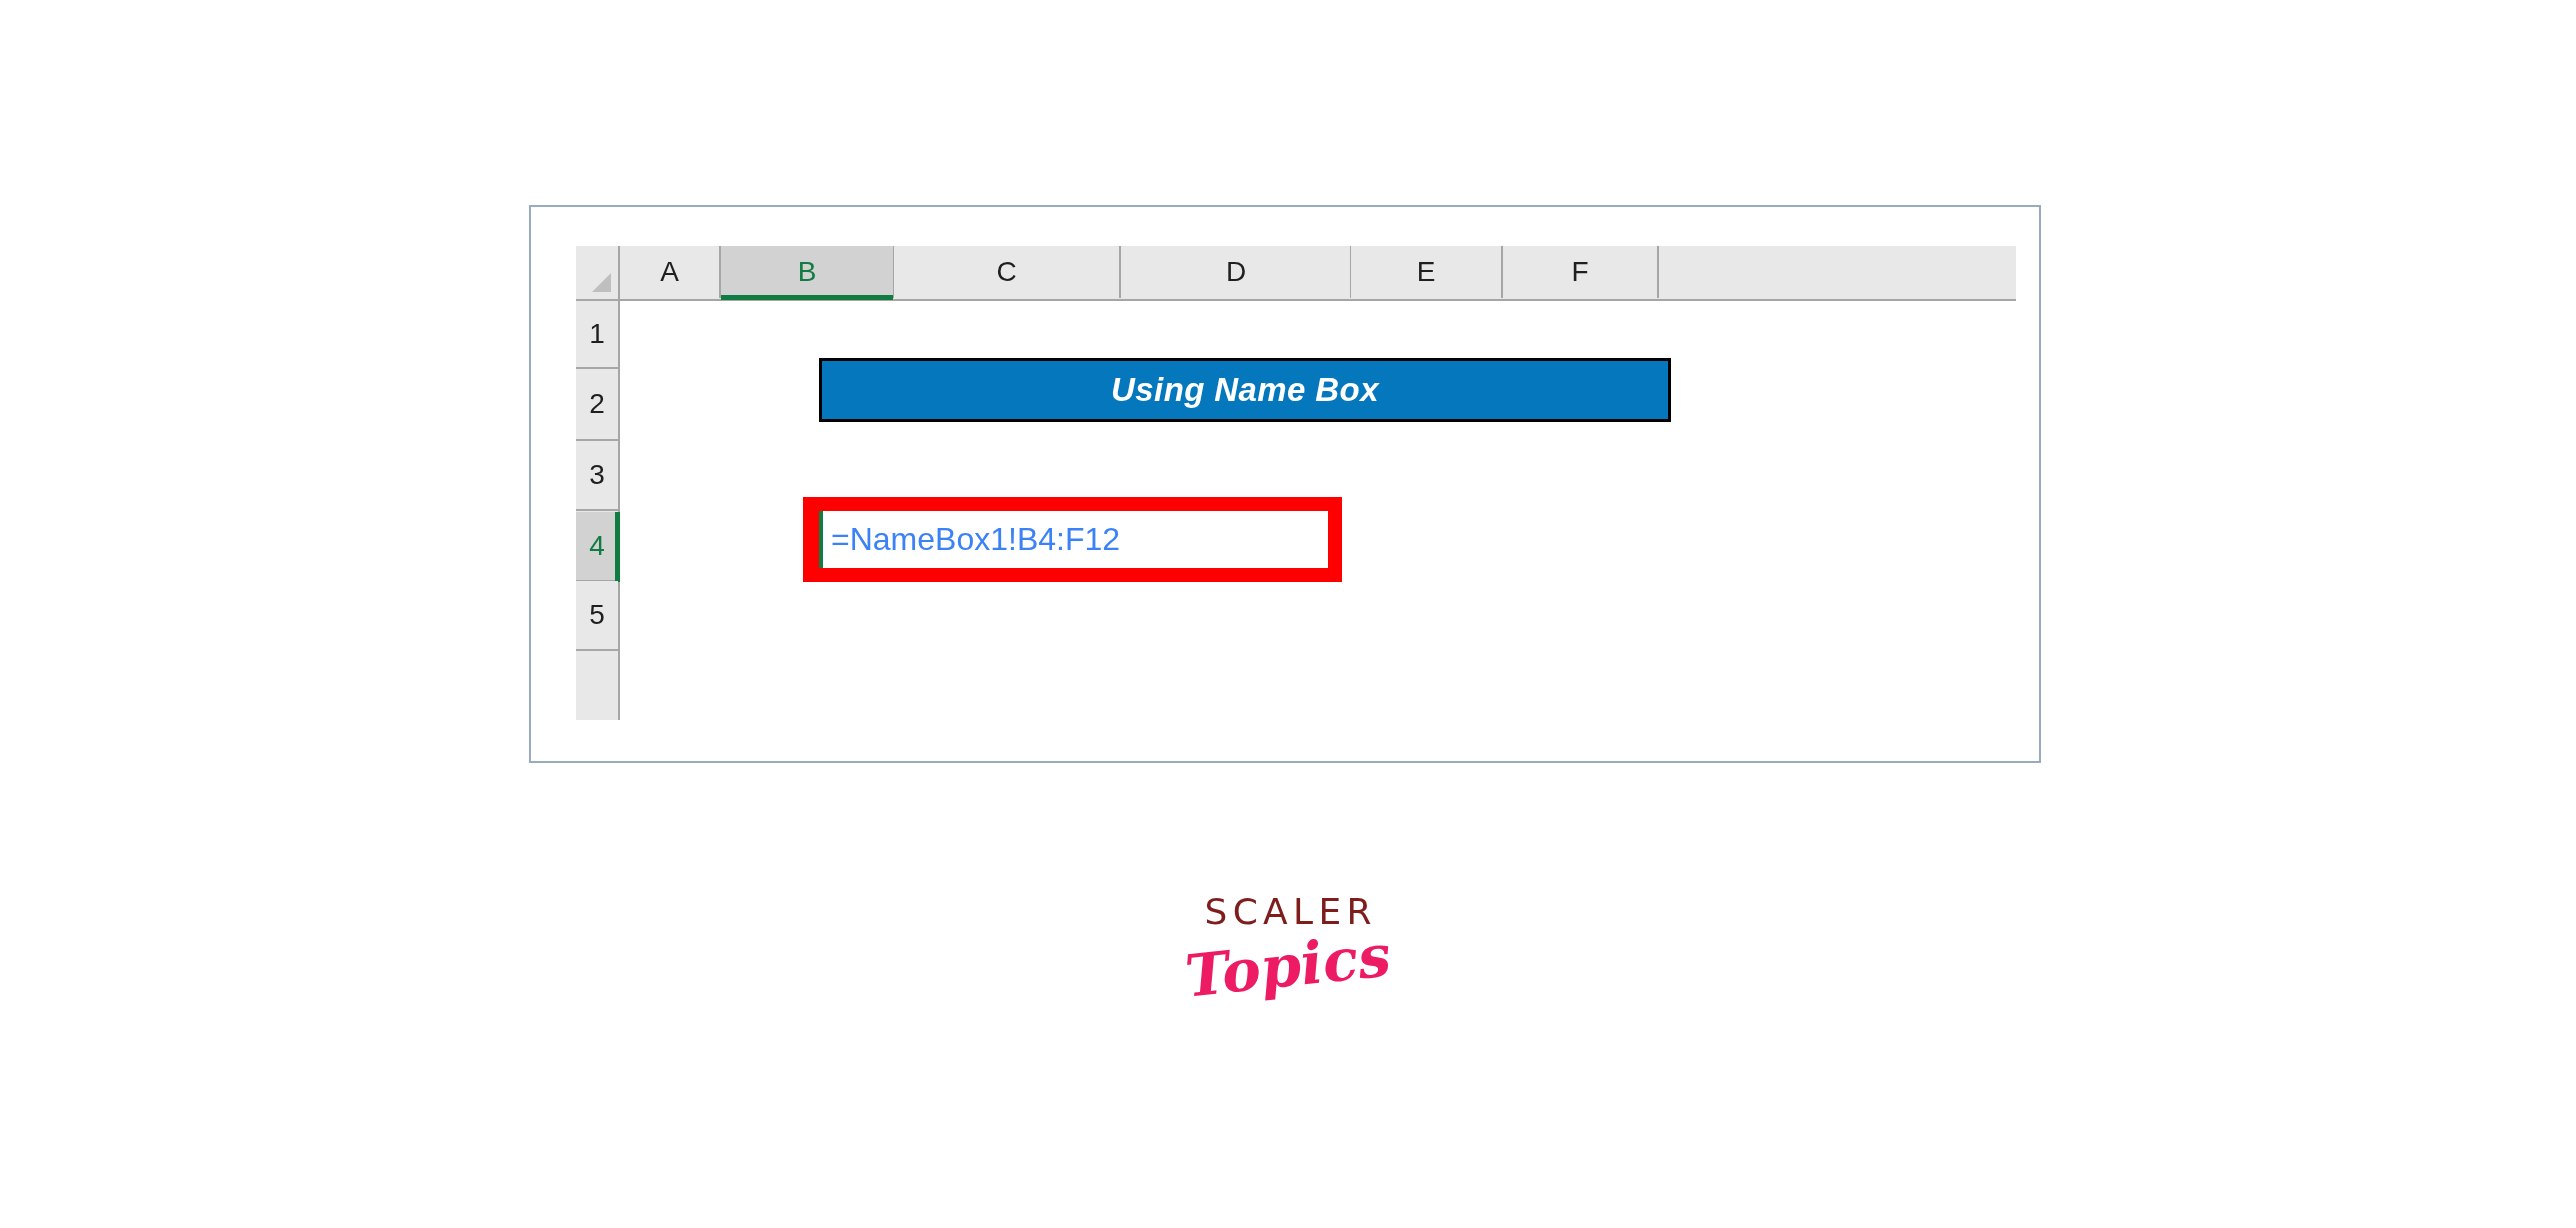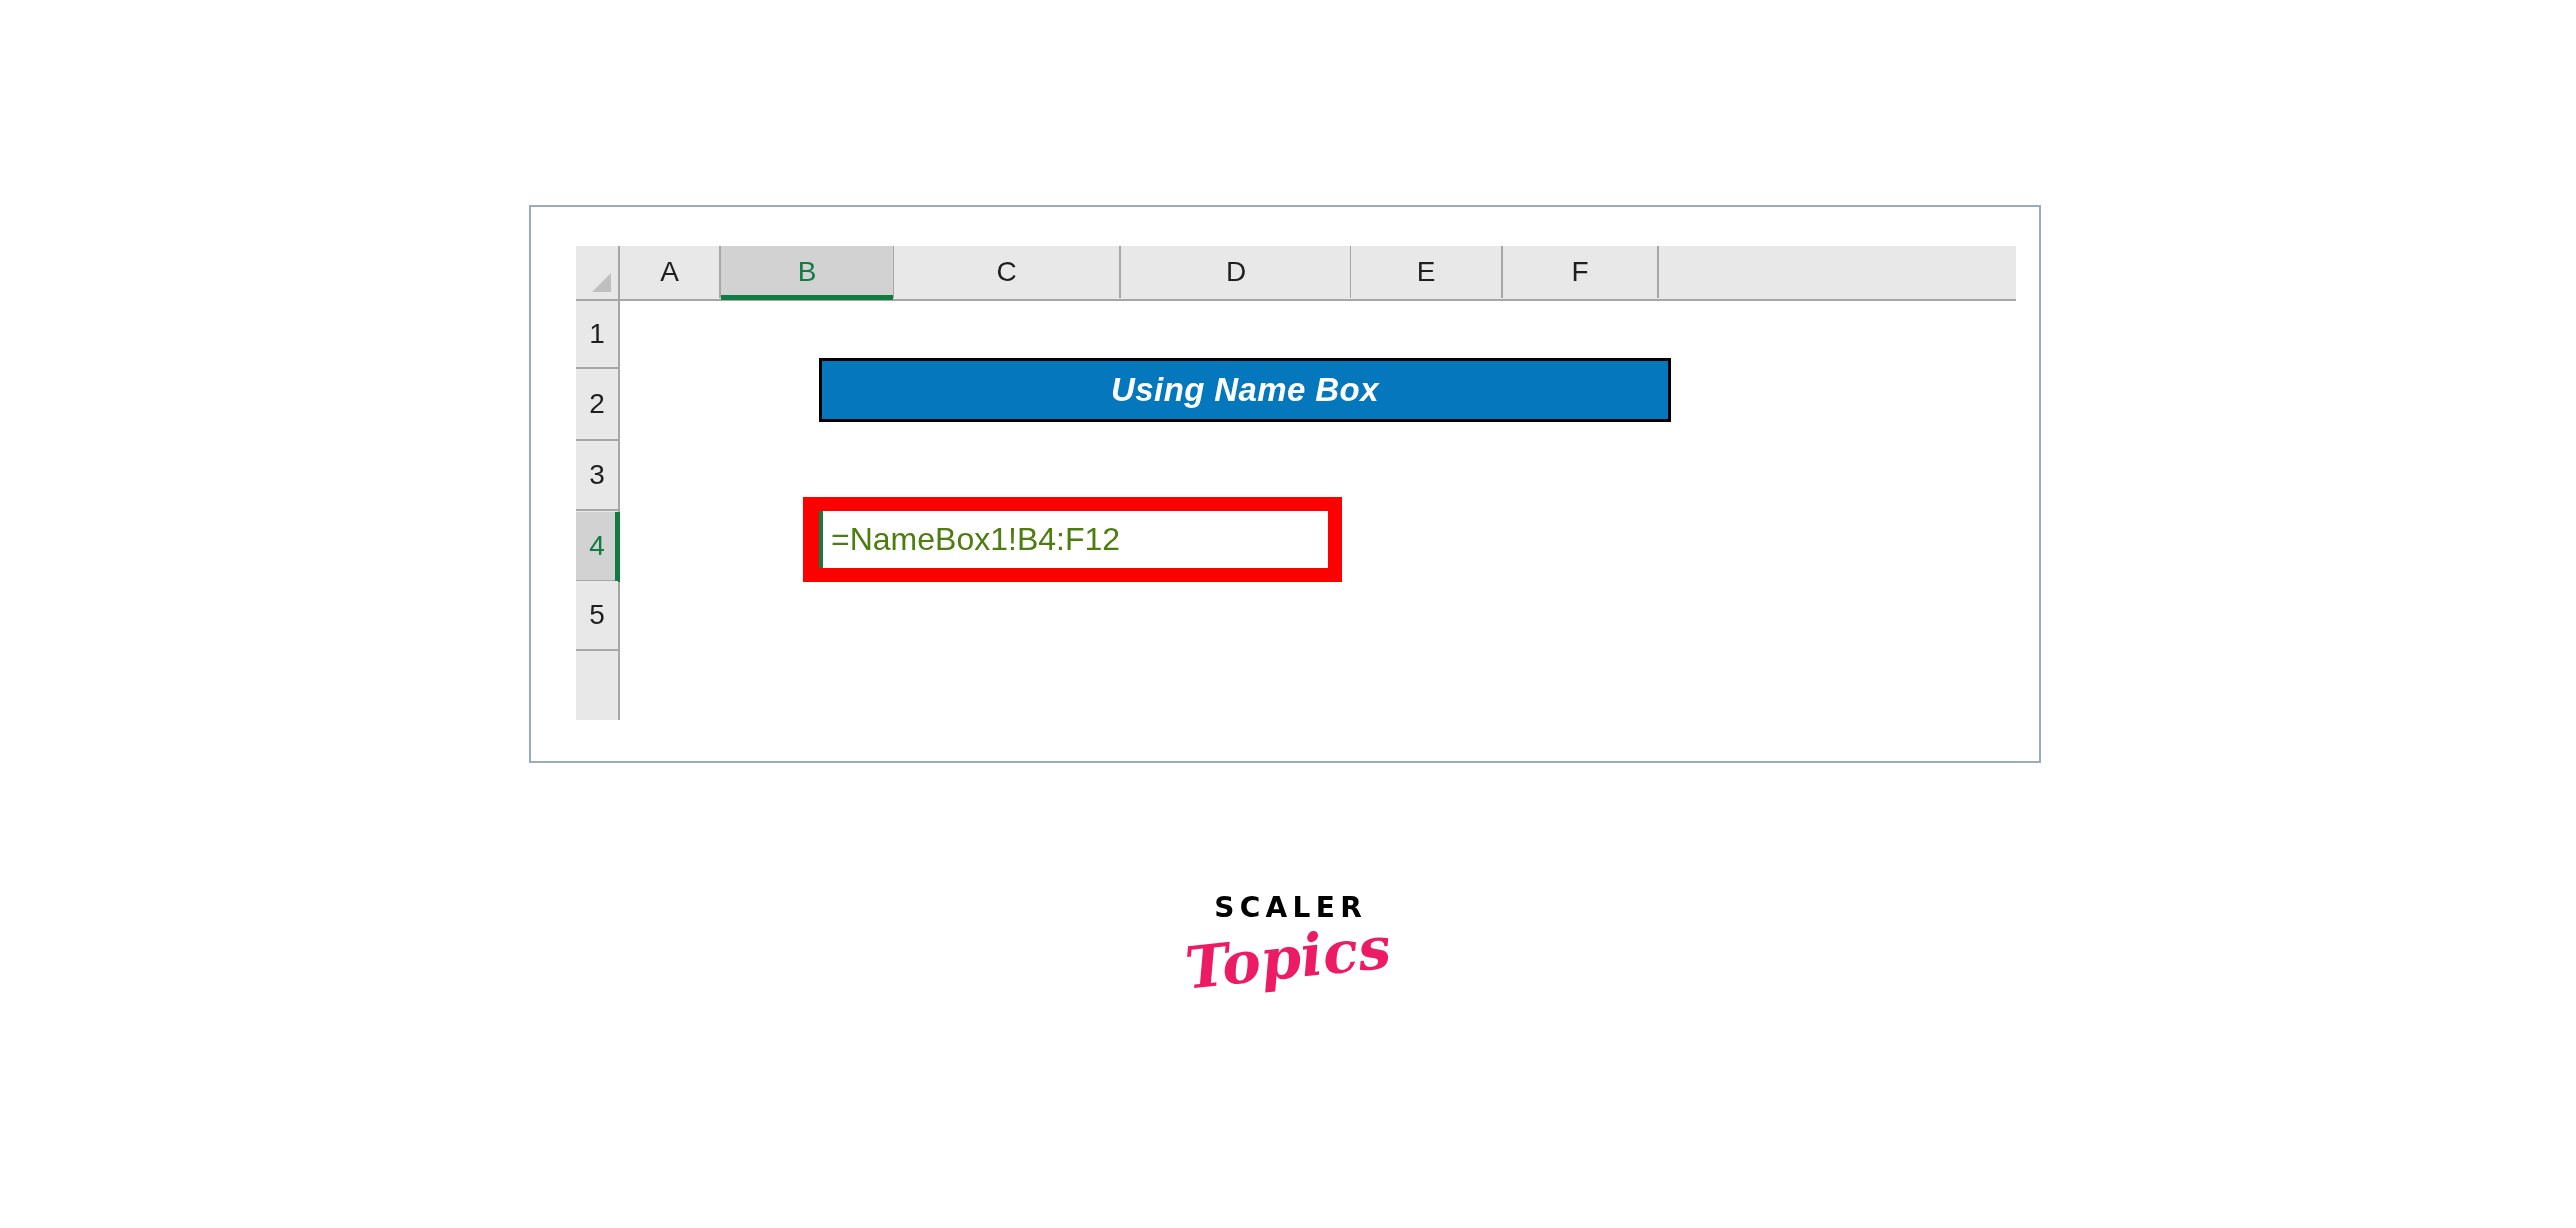--- a/index.html
+++ b/index.html
@@ -192,40 +192,40 @@
   }
   #formula-cursor-edge {
     position: absolute;
     left: 0;
     top: 0;
     bottom: 0;
     width: 3.8px;
     background: #107c41;
   }
   #formula-text {
-    color: #4d7c0f;
+    color: #3b82f6;
     font-size: 32px;
     padding-left: 12px;
     white-space: nowrap;
   }
 
   
   #logo {
     position: absolute;
     left: 1159px;
     top: 894px;
     width: 258px;
     text-align: center;
   }
   #logo-scaler {
     font-family: "DejaVu Sans", sans-serif;
-    font-size: 28px;
-    font-weight: bold;
+    font-size: 36px;
+    font-weight: normal;
     letter-spacing: 5.3px;
-    color: #000000;
+    color: #7f1d1d;
     line-height: 1;
     display: block;
     text-indent: 5.3px;
   }
   #logo-topics {
     font-family: "DejaVu Serif", serif;
     font-size: 58px;
     font-style: italic;
     font-weight: bold;
     color: #ec1b63;

